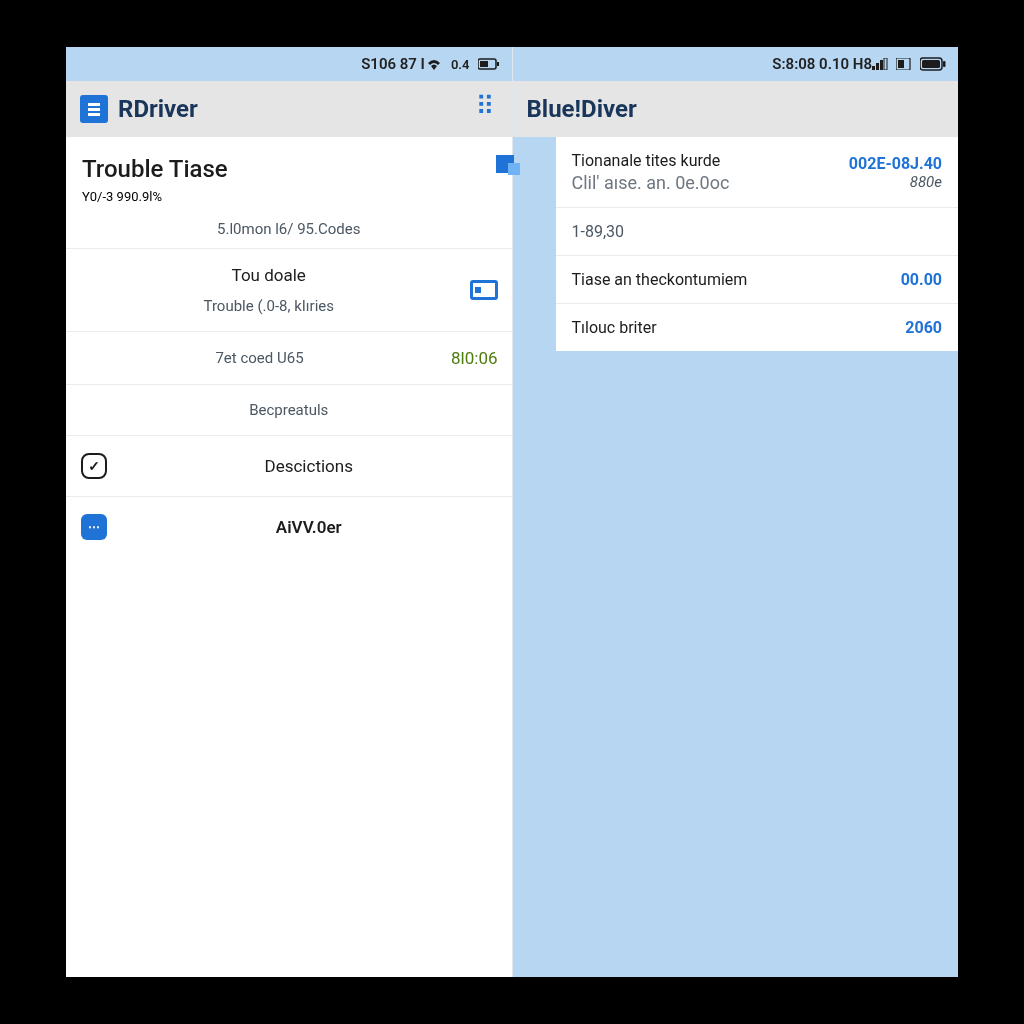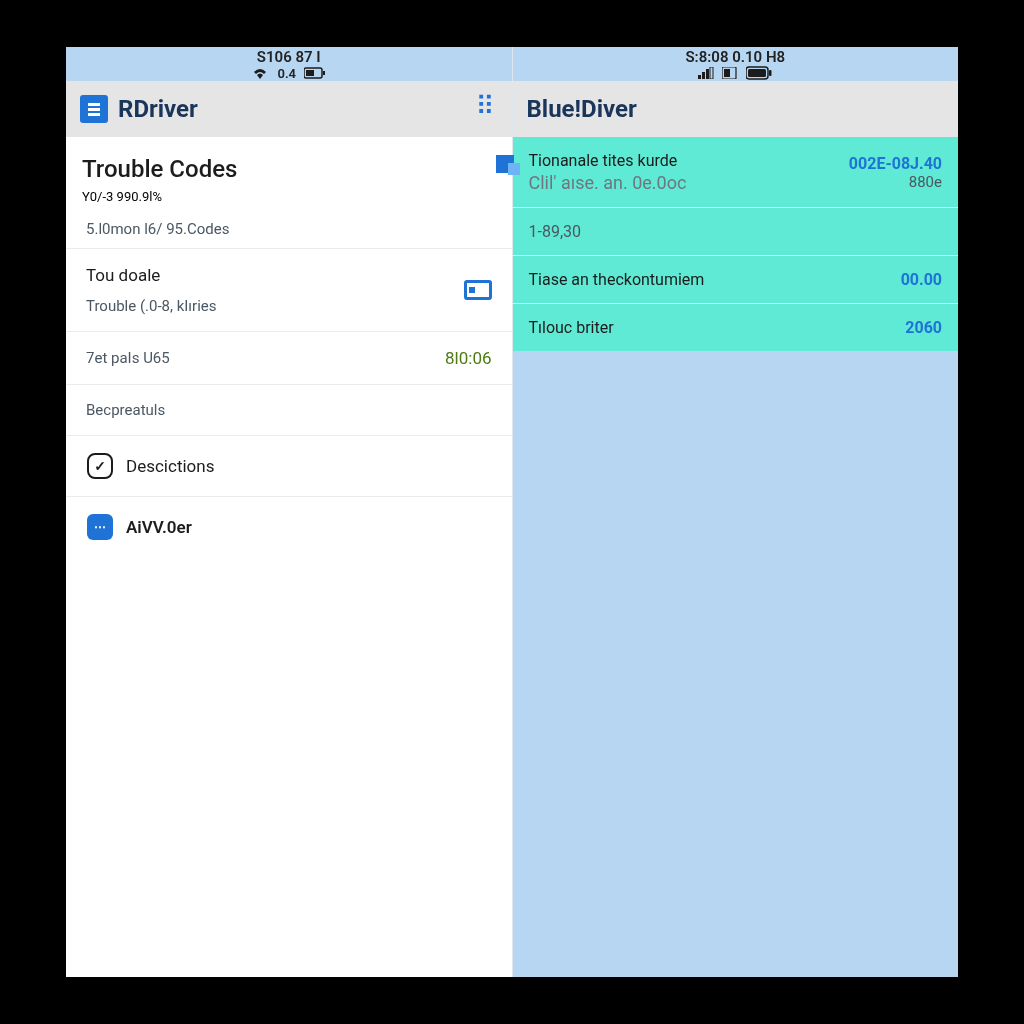--- a/index.html
+++ b/index.html
@@ -2,50 +2,50 @@
 <html><head>
 <meta charset="utf-8">
 <style>
 * { margin: 0; padding: 0; box-sizing: border-box; font-family: -apple-system, BlinkMacSystemFont, "Segoe UI", Roboto, Helvetica, Arial, sans-serif; }
 body { background: #000; width: 1024px; height: 1024px; display: flex; align-items: center; justify-content: center; }
 .device { width: 892px; height: 930px; background: #b7d6f2; display: flex; flex-direction: column; overflow: hidden; }
 .panes { flex: 1; display: flex; }
 .pane-left { flex: 1; background: #fff; display: flex; flex-direction: column; border-right: 1px solid #dfe6ec; }
 .pane-right { flex: 1; background: #b7d6f2; display: flex; flex-direction: column; }
 
-.statusbar { height: 34px; display: flex; align-items: center; justify-content: center; padding: 0 12px; font-size: 15px; font-weight: 600; color: #222; background: #b7d6f2; flex-direction: column; }
+.statusbar { height: 34px; display: flex; align-items: center; justify-content: flex-end; padding: 0 12px; font-size: 15px; font-weight: 600; color: #222; background: #b7d6f2; }
 .statusbar .sb-left { display: flex; gap: 8px; align-items: center; }
 .statusbar .sb-right { display: flex; gap: 8px; align-items: center; }
 .sb-icon { display: inline-flex; align-items: center; }
 
 .appbar { height: 56px; display: flex; align-items: center; padding: 0 14px; gap: 10px; background: #e5e5e5; }
 .appbar .title { font-size: 24px; font-weight: 700; color: #1a355a; }
 .appbar .spacer { flex: 1; }
 .app-logo { width: 28px; height: 28px; background: #1f72d6; border-radius: 3px; display: flex; align-items: center; justify-content: center; }
 .app-logo::after { content: ""; width: 12px; height: 3px; background: #fff; box-shadow: 0 -5px 0 #fff, 0 5px 0 #fff; }
 .menu-dots { width: 22px; height: 22px; display: inline-block; position: relative; color: #1f72d6; }
 .menu-dots::before { content: "⠿"; font-size: 26px; position: absolute; left: 0; top: -7px; }
 
 .section-header { padding: 18px 16px 6px; background: #fff; }
 .section-header .st-title { font-size: 24px; font-weight: 500; color: #1c1c1c; margin-bottom: 6px; }
 .section-header .st-sub { font-size: 15px; color: #4b5762; margin-bottom: 4px; }
 .section-header .st-sub2 { font-size: 13px; color: #000000; }
 .section-header .hdr-icon { float: right; color: #1f72d6; }
 
 .row-divider { border-top: 1px solid #e8ecef; }
 
-.list-item { padding: 16px 20px; background: #fff; display: flex; align-items: center; gap: 12px; }
+.list-item { padding: 16px 14px; background: #fff; display: flex; align-items: center; gap: 12px; text-align: center; }
 .list-item.tight { padding-top: 10px; padding-bottom: 10px; }
 .list-item .li-text { flex: 1; display: flex; flex-direction: column; gap: 4px; }
 .list-item .li-label { font-size: 17px; color: #1c1c1c; }
 .list-item .li-sub { font-size: 15px; color: #4b5762; }
 .list-item .li-val { font-size: 17px; color: #4d7c0f; }
 .li-icon { width: 28px; height: 28px; display: flex; align-items: center; justify-content: center; }
 
-.right-content { background: #5eead4; }
+.right-content { background: #ffffff; margin-left: 43px; }
 .r-item { display: flex; align-items: center; padding: 14px 16px; border-bottom: 1px solid #e8ecef; }
 .r-item .r-label { flex: 1; font-size: 16px; color: #1c1c1c; }
 .r-item .r-sub { font-size: 18px; color: #6e7780; margin-top: 2px; }
 .r-item .r-val { font-size: 16px; color: #1f72d6; font-weight: 700; }
 .r-item .r-val.gray { color: #4b5762; font-weight: 400; }
 .r-item .r-col { display:flex; flex-direction:column; flex:1; }
 
 .fill-blue { flex: 1; background: #b7d6f2; }
 
 .blue-link { color: #1f72d6; font-weight: 600; }
@@ -91,21 +91,21 @@
 
       <div class="appbar">
         <span class="app-logo"></span>
         <span class="title">RDriver</span>
         <span class="spacer"></span>
         <span class="menu-dots"></span>
       </div>
 
       <div class="section-header">
         <span class="hdr-icon"><span class="doc-icon"></span></span>
-        <div class="st-title">Trouble Codes</div>
+        <div class="st-title">Trouble Tiase</div>
         <div class="st-sub2">Y0/-3 990.9l%</div>
       </div>
 
       <div class="list-item tight">
         <div class="li-text">
             <span class="li-sub">5.l0mon l6/ 95.Codes</span>
           </div>
       </div>
 
       <div class="row-divider"></div>
@@ -117,21 +117,21 @@
         </div>
         <span class="li-icon">
             <span class="card-icon"></span>
           </span>
       </div>
 
       <div class="row-divider"></div>
 
       <div class="list-item">
         <div class="li-text">
-          <span class="li-sub">7et paIs U65</span>
+          <span class="li-sub">7et coed U65</span>
         </div>
         <span class="li-val">8l0:06</span>
       </div>
 
       <div class="row-divider"></div>
 
       <div class="list-item">
         <div class="li-text">
           <span class="li-sub">Becpreatuls</span>
         </div>
@@ -198,21 +198,21 @@
 
       <div class="right-content">
 
         <div class="r-item">
           <div class="r-col">
             <span class="r-label">Tionanale tites kurde</span>
             <span class="r-sub">Clil' aıse. an. 0e.0oc</span>
           </div>
           <div style="text-align:right;">
             <div class="r-val">002E-08J.40</div>
-            <div class="r-val gray" style="font-size:15px;">880e</div>
+            <div class="r-val gray" style="font-size:15px;font-style:italic;">880e</div>
           </div>
         </div>
 
         <div class="r-item">
           <span class="r-val gray">1-89,30</span>
         </div>
 
         <div class="r-item">
           <span class="r-label">Tiase an theckontumiem</span>
           <span class="r-val">00.00</span>

